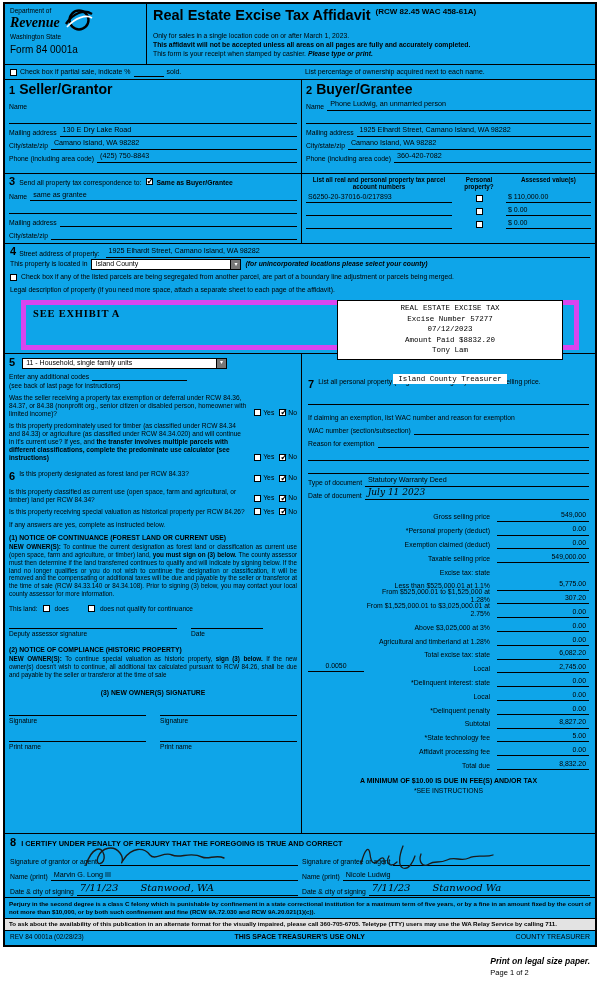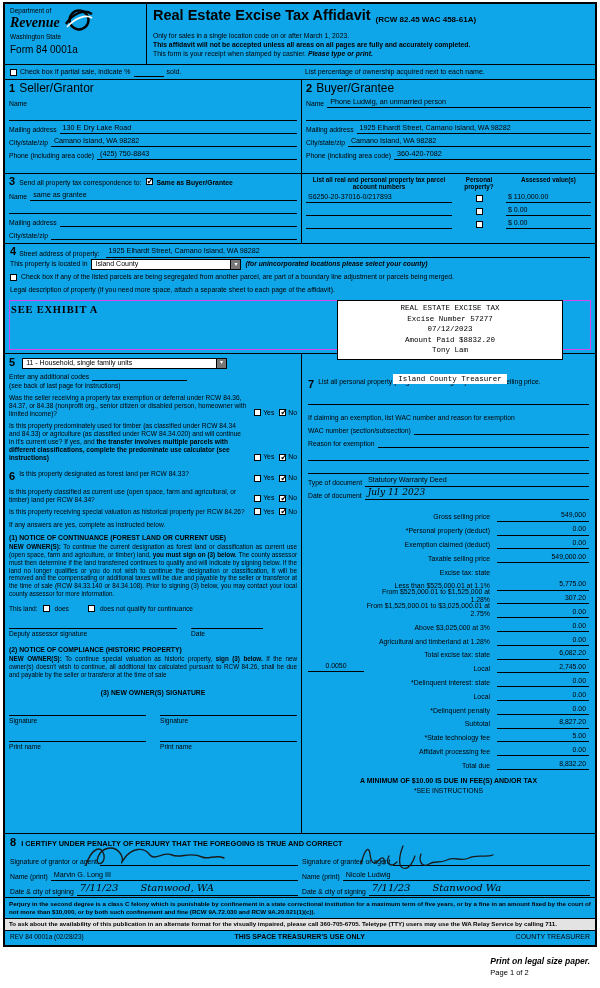--- a/index.html
+++ b/index.html
@@ -7,38 +7,38 @@
 .page{position:relative;width:600px;height:988px;background:#fff;overflow:hidden}
 .form{position:absolute;left:3px;top:2px;width:594px;border:2px solid #000;background:#0ea5e9;font-size:7px;line-height:1.2}
 .hdr{display:flex;height:60px}
 .logo{width:142px;border-right:1px solid #000;padding:3px 5px 2px}
 .logo-top{display:flex;gap:4px;align-items:flex-start}
 .dept-small{font-size:6.5px}
 .dept-name{font-size:14px;font-weight:bold;font-style:italic;font-family:"Liberation Serif",serif}
 .dept-state{font-size:6.5px;padding-top:1px}
 .form-num{font-size:10px;font-weight:normal;margin-top:4px}
 .titleblock{flex:1;padding:3px 6px 2px}
-.title-row{display:flex;align-items:flex-end;gap:5px;margin-bottom:8px}
+.title-row{display:flex;align-items:flex-start;gap:5px;margin-bottom:8px}
 .title{font-size:14.5px;font-weight:bold}
 .title-rcw{font-size:8px;font-weight:bold}
 .note{font-size:6.8px;line-height:1.3}
 .note.b{font-weight:bold}
 .partial-row{display:flex;align-items:center;gap:3px;height:15px;border-top:1px solid #000;padding:0 5px;position:relative;font-size:7px}
 .pr-right{position:absolute;left:300px}
 .blank-sm{display:inline-block;width:30px;height:9px;border-bottom:1px solid #000}
 .cb{display:inline-block;width:7px;height:7px;border:1px solid #000;background:#fff;position:relative;flex:none}
 .cb.checked::after{content:"✓";position:absolute;left:0;top:-2px;font-size:9px;font-weight:bold;line-height:1}
 .cols{display:flex;border-top:1px solid #000}
 .colL{width:297px;border-right:1px solid #000;padding:1px 4px 2px;overflow:hidden}
 .colR{flex:1;padding:1px 4px 2px;overflow:hidden}
 .sec12{height:94px}
 .sec3{height:70px}
 .sec-head{display:flex;align-items:baseline;gap:4px}
 .sec-num{font-size:11px;font-weight:bold}
-.sec-title{font-size:12px;font-weight:normal}
+.sec-title{font-size:14px;font-weight:bold}
 .frow{display:flex;align-items:flex-end;height:13px;font-size:6.8px}
 .frow.f15{height:15px}
 .flabel{white-space:nowrap;padding-right:3px}
 .fline{flex:1;border-bottom:1px solid #000;font-size:7.2px;padding:0 3px 1px;min-height:10px;display:flex;align-items:flex-end;gap:2px}
 .s3label{font-size:6.8px}
 .s3same{font-size:6.8px;font-weight:bold}
 .ptable{padding-top:2px}
 .phead{display:flex;font-size:6.3px;font-weight:bold;text-align:center;line-height:1.15}
 .pc1{width:146px}
 .pc2{width:54px}
@@ -47,21 +47,21 @@
 .prow .pc1,.prow .pc3{border-bottom:1px solid #000;font-size:7px;padding:0 2px 1px;min-height:10px}
 .prow .pc2{display:flex;justify-content:center;padding-bottom:1px}
 .sec4{border-top:1px solid #000;padding:1px 5px 2px;font-size:6.8px}
 .s4row{display:flex;align-items:flex-end;height:13px;gap:3px}
 .s4row2{display:flex;align-items:center;height:13px;gap:4px}
 .s4note{font-style:italic;font-weight:bold}
 .selbox{display:inline-flex;align-items:center;justify-content:space-between;border:1px solid #000;height:11px;background:#fff;font-size:7px;padding-left:3px}
 .selarrow{width:10px;align-self:stretch;background:#777;color:#fff;font-size:6px;display:flex;align-items:center;justify-content:center;border-left:1px solid #000;margin-left:3px}
 .w150{width:150px}
 .w205{width:205px}
-.legal{position:relative;margin:1px 4px 3px;border:1px solid #d946ef;height:50px;padding:3px 1px}
+.legal{position:relative;margin:1px 16px 3px;border:5px solid #d946ef;height:50px;padding:3px 7px}
 .legal-value{font-family:"Liberation Serif",serif;font-weight:bold;font-size:10.5px;letter-spacing:.8px}
 .stamp{position:absolute;top:296px;left:332px;width:226px;z-index:5;text-align:center;font-family:"Liberation Mono",monospace;font-size:7.5px;line-height:1.4}
 .stamp-box{border:1px solid #000;background:#fff;padding:2px 13px 3px}
 .stamp-treasurer{display:inline-block;background:#fff;margin-top:14px;padding:0 5px}
 .main{display:flex;border-top:1px solid #000;height:480px}
 .main .colL{padding:2px 4px}
 .main .colR{padding:24px 6px 2px;position:relative}
 .s5head{display:flex;align-items:center;gap:7px;height:14px}
 .tinynote{font-size:6.6px;margin:1px 0 2px}
 .qrow{display:flex;gap:4px;font-size:6.6px;line-height:1.22;margin-top:4px}

